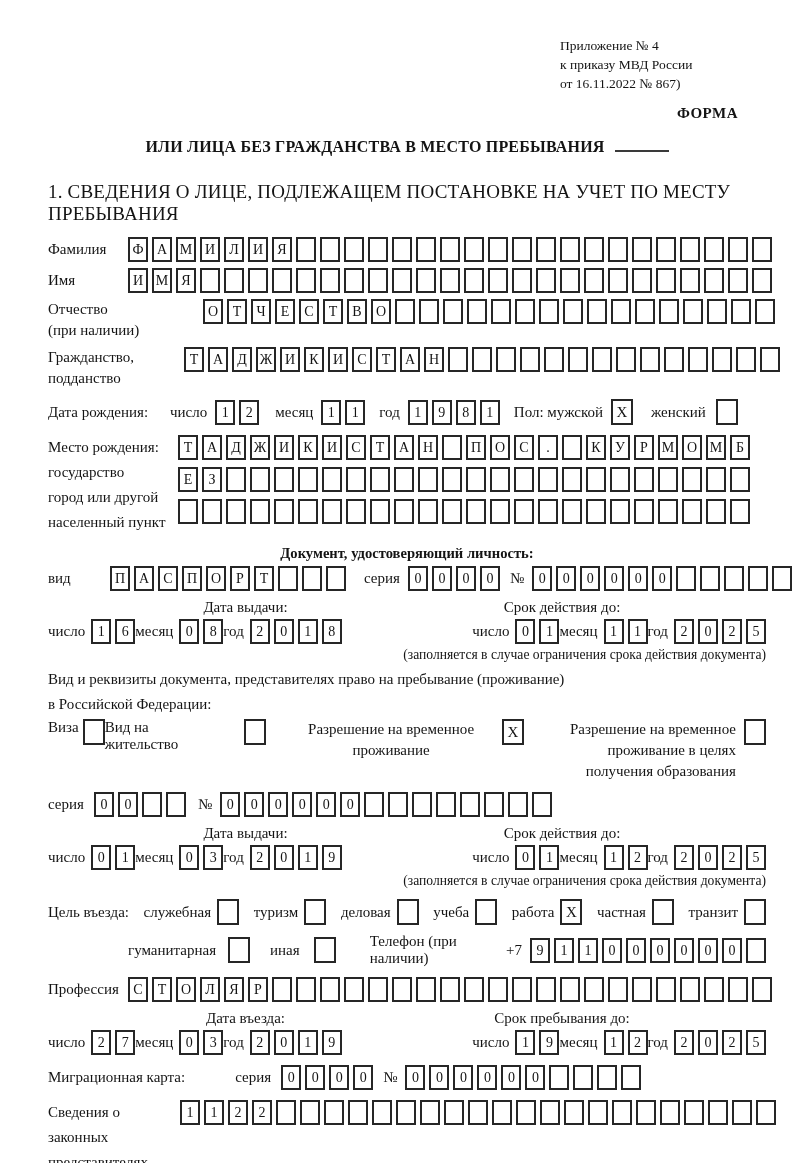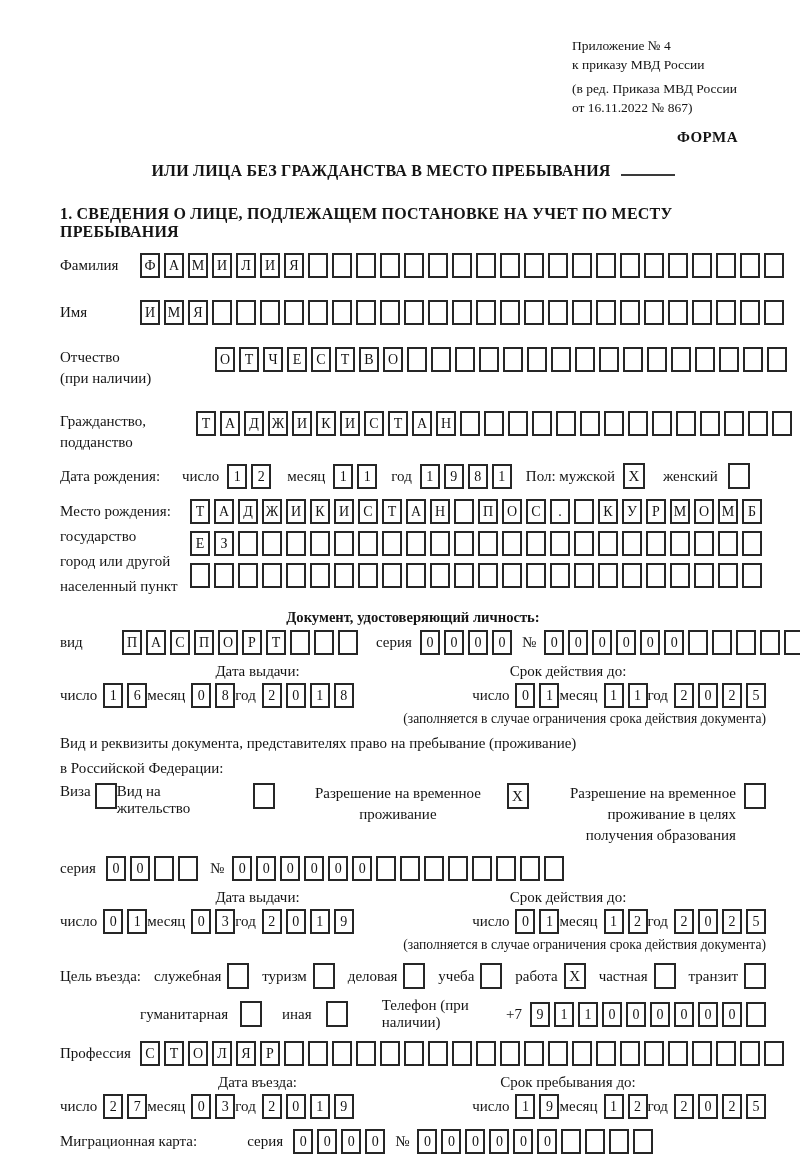--- a/index.html
+++ b/index.html
@@ -1,29 +1,29 @@
 <!DOCTYPE html>
 <html><head>
 <meta charset="utf-8">
 <style>
   * { margin:0; padding:0; box-sizing:border-box; }
   html,body { background:#e8e8e8; }
   .page {
     width:800px; height:1163px; margin:0 auto; background:#ffffff;
     font-family:"Liberation Serif", serif; color:#141414;
-    padding:36px 34px 0 60px; position:relative; overflow:hidden;
+    padding:36px 34px 0 48px; position:relative; overflow:hidden;
   }
   .hdr { margin-left:512px; font-size:13.5px; line-height:19px; }
   .hdr .l4 { margin-top:5px; }
   .forma { text-align:right; font-weight:bold; font-size:15px; margin-top:12px; padding-right:28px; letter-spacing:.5px; }
   .title { text-align:center; font-weight:bold; font-size:16px; line-height:25px; margin-top:12px; letter-spacing:.2px; }
   .blank-line { display:inline-block; width:54px; border-bottom:2px solid #3a3a3a; height:13px; margin-left:10px; }
-  .sec1 { font-weight:bold; font-size:16px; margin-top:22px; letter-spacing:.2px; }
-
-  .row { display:flex; align-items:center; margin-top:22px; }
+  .sec1 { font-weight:normal; font-size:19px; margin-top:22px; letter-spacing:.2px; }
+
+  .row { display:flex; align-items:center; margin-top:6px; }
   .row.tight { margin-top:4px; }
   .cells { display:flex; gap:4px; }
   .cells .cell {
     width:20px; height:25px; border:2px solid #262626; flex:none;
     font-size:14px; line-height:21px; text-align:center; background:#fff;
   }
   .cb {
     width:22px; height:26px; border:2px solid #262626; flex:none; display:inline-block;
     font-size:15px; line-height:22px; text-align:center; background:#fff;
   }
@@ -67,21 +67,20 @@
   .stack > .cells:last-child { margin-bottom:0; }
 </style>
 </head>
 <body>
 
 <div class="page">
 
   <div class="hdr">
     <div>Приложение № 4</div>
     <div>к приказу МВД России</div>
-    <div class="l4">(в ред. Приказа МВД России</div>
     <div>от 16.11.2022 № 867)</div>
   </div>
 
   <div class="forma">ФОРМА</div>
 
   <div class="title">
     <div><span>ИЛИ ЛИЦА БЕЗ ГРАЖДАНСТВА В МЕСТО ПРЕБЫВАНИЯ</span><span class="blank-line"></span></div>
   </div>
 
   <div class="sec1">1. СВЕДЕНИЯ О ЛИЦЕ, ПОДЛЕЖАЩЕМ ПОСТАНОВКЕ НА УЧЕТ ПО МЕСТУ ПРЕБЫВАНИЯ</div>

